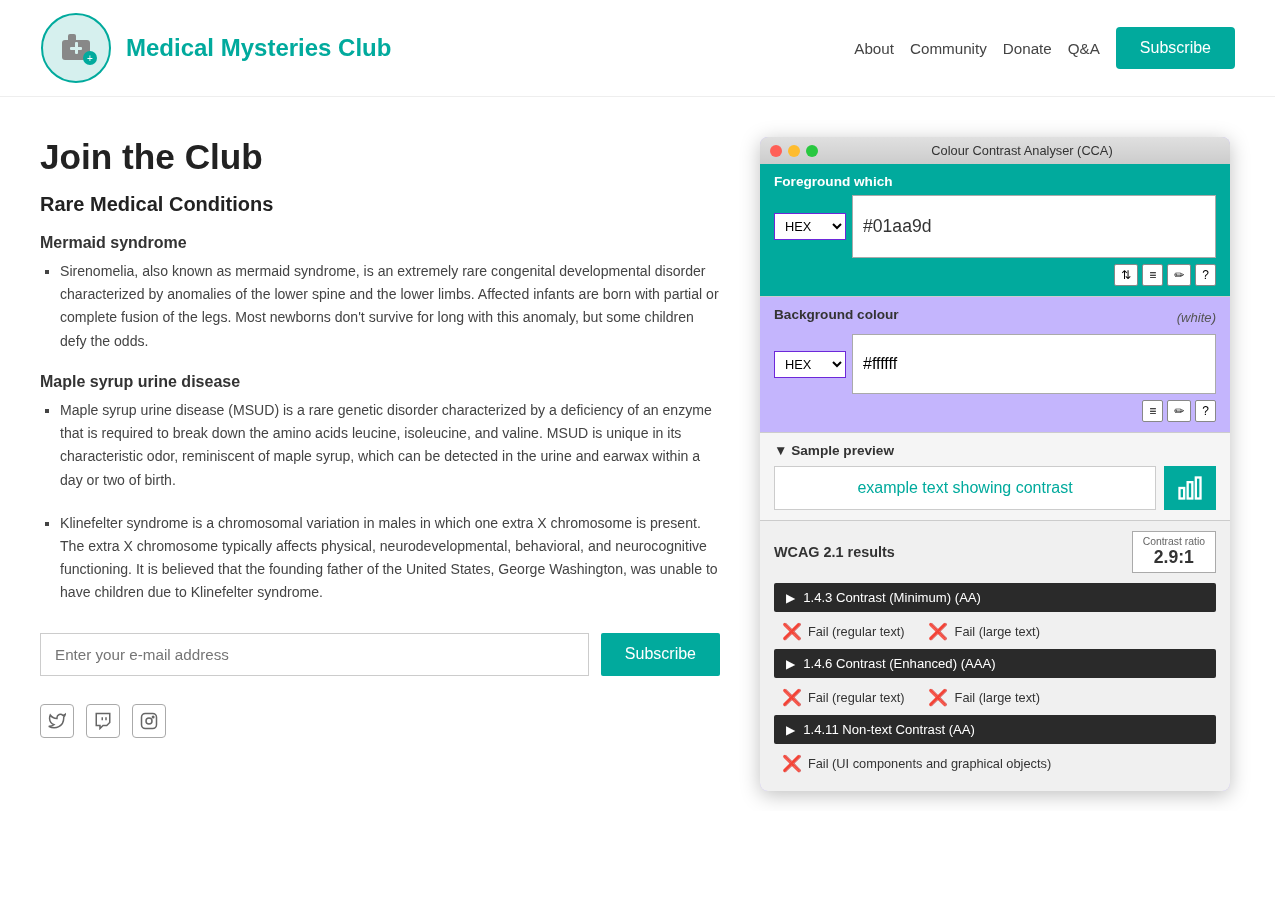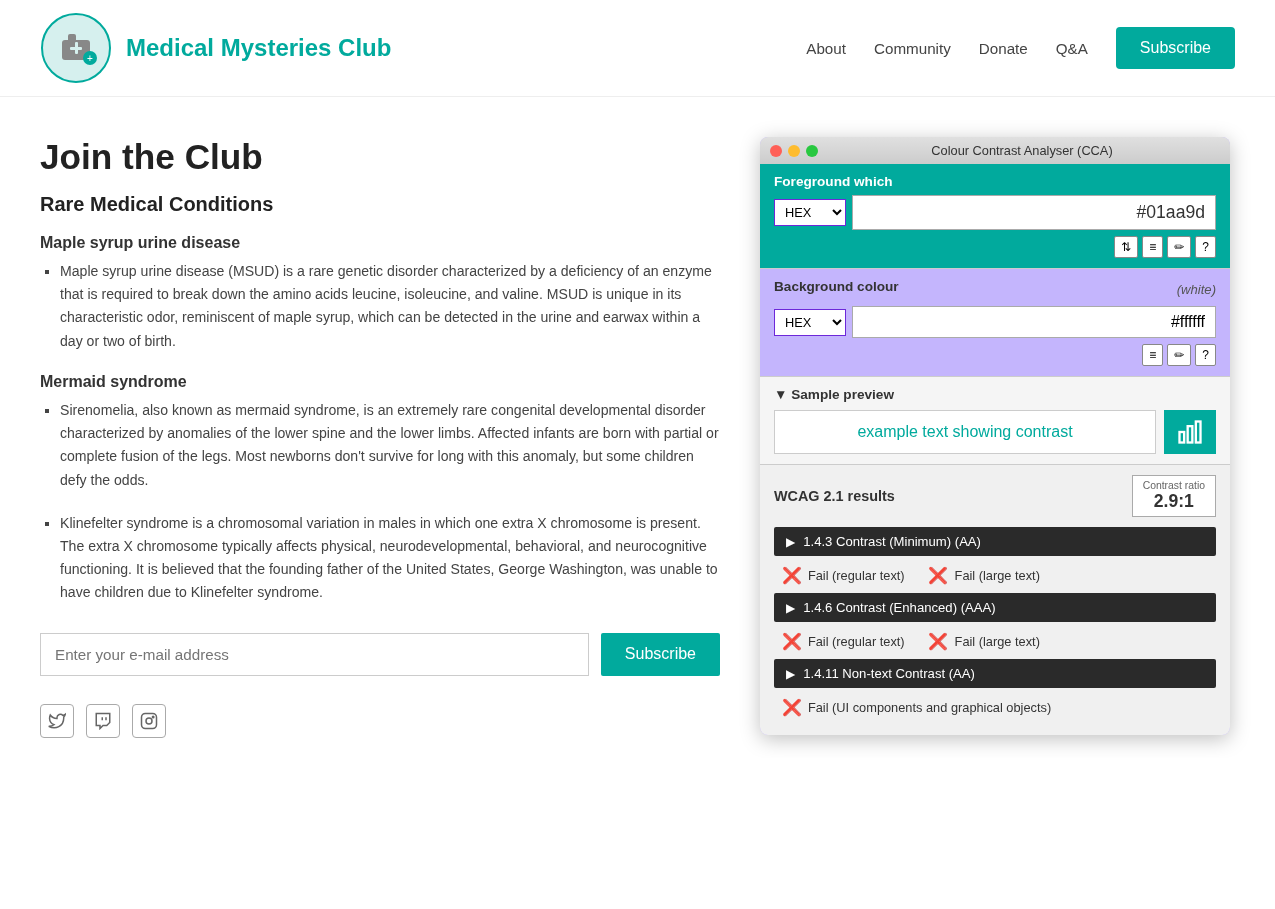--- a/index.html
+++ b/index.html
@@ -24,21 +24,21 @@
     }
     .site-title {
       color: #01aa9d;
       font-size: 1.5rem;
       font-weight: bold;
       font-family: Arial, sans-serif;
     }
     nav {
       display: flex;
       align-items: center;
-      gap: 28px;
+      gap: 16px;
     }
     nav a {
       text-decoration: none;
       color: #444;
       font-family: Arial, sans-serif;
       font-size: 0.95rem;
     }
     .subscribe-btn {
       background: #01aa9d;
       color: #fff;
@@ -204,24 +204,23 @@
     .cca-select {
       background: #fff;
       border: 1px solid #6d28d9;
       padding: 4px 6px;
       font-size: 0.8rem;
       width: 72px;
     }
     .cca-input {
       flex: 1;
       border: 1px solid #aaa;
-      padding: 6px 10px;
+      padding: 20px 10px;
       font-size: 1rem;
       background: #fff;
-      text-align: right;
     }
     .cca-tools {
       display: flex;
       justify-content: flex-end;
       gap: 4px;
       margin-top: 6px;
     }
     .cca-tool-btn {
       background: #fff;
       border: 1px solid #888;
@@ -370,30 +369,30 @@
   </nav>
 </header>
 
 <main>
   <div class="left-col">
     <h1 class="page-title">Join the Club</h1>
 
     <h2 class="section-title">Rare Medical Conditions</h2>
 
     <div class="condition-block">
+      <p class="condition-title">Mermaid syndrome</p>
+      <ul class="condition-list">
+        <li>Sirenomelia, also known as mermaid syndrome, is an extremely rare congenital developmental disorder characterized by anomalies of the lower spine and the lower limbs. Affected infants are born with partial or complete fusion of the legs. Most newborns don't survive for long with this anomaly, but some children defy the odds.</li>
+      </ul>
+    </div>
+
+    <div class="condition-block">
       <p class="condition-title">Maple syrup urine disease</p>
       <ul class="condition-list">
         <li>Maple syrup urine disease (MSUD) is a rare genetic disorder characterized by a deficiency of an enzyme that is required to break down the amino acids leucine, isoleucine, and valine. MSUD is unique in its characteristic odor, reminiscent of maple syrup, which can be detected in the urine and earwax within a day or two of birth.</li>
-      </ul>
-    </div>
-
-    <div class="condition-block">
-      <p class="condition-title">Mermaid syndrome</p>
-      <ul class="condition-list">
-        <li>Sirenomelia, also known as mermaid syndrome, is an extremely rare congenital developmental disorder characterized by anomalies of the lower spine and the lower limbs. Affected infants are born with partial or complete fusion of the legs. Most newborns don't survive for long with this anomaly, but some children defy the odds.</li>
       </ul>
     </div>
 
     <div class="condition-block">
       <ul class="condition-list">
         <li>Klinefelter syndrome is a chromosomal variation in males in which one extra X chromosome is present. The extra X chromosome typically affects physical, neurodevelopmental, behavioral, and neurocognitive functioning. It is believed that the founding father of the United States, George Washington, was unable to have children due to Klinefelter syndrome.</li>
       </ul>
     </div>
 
     <div class="email-form">

